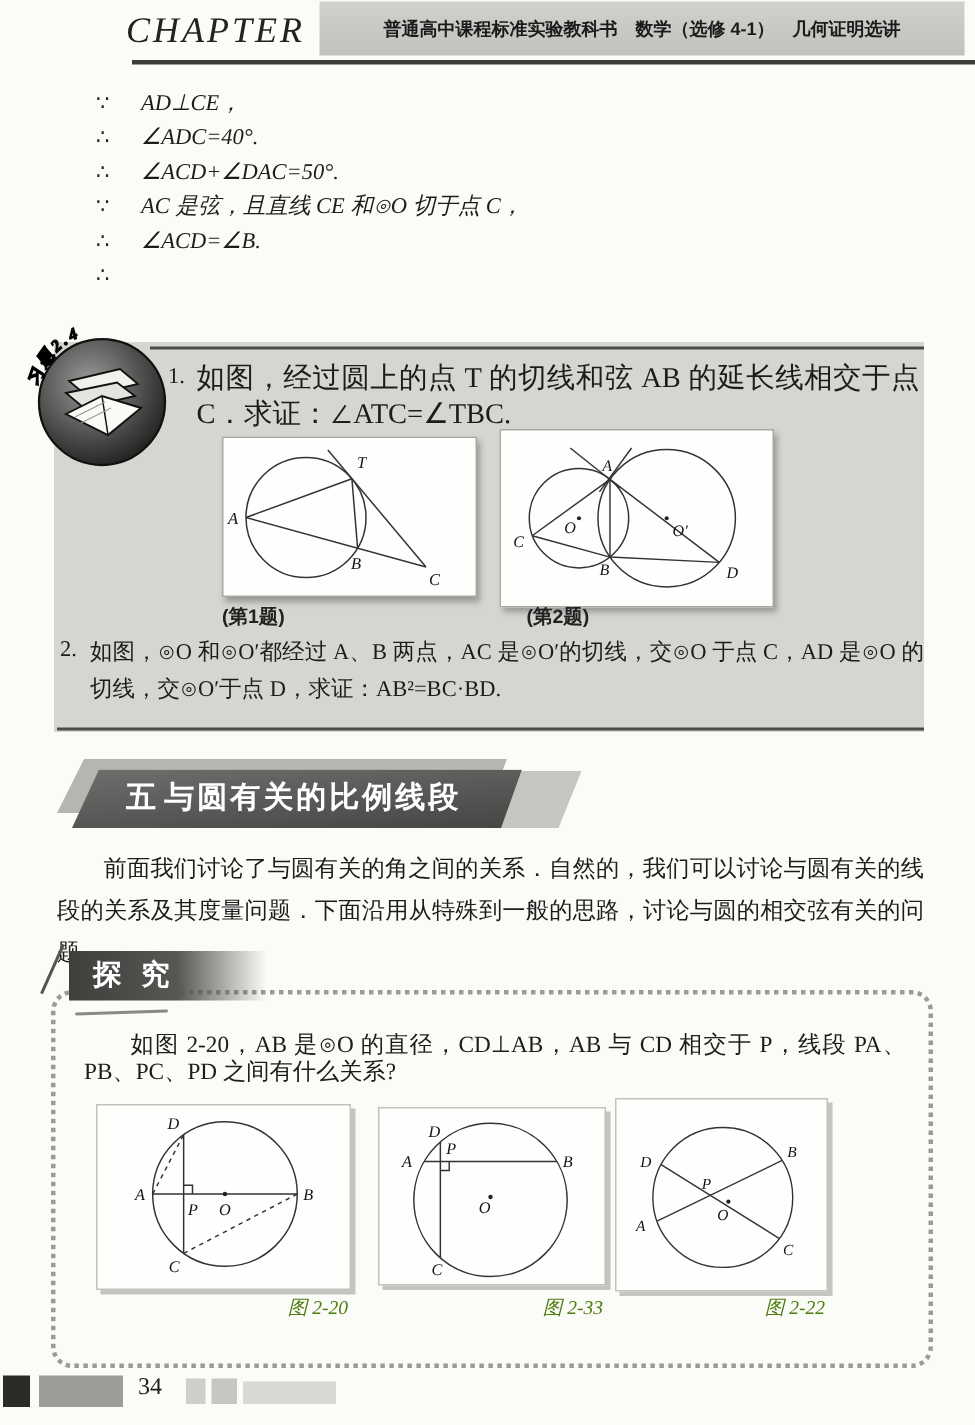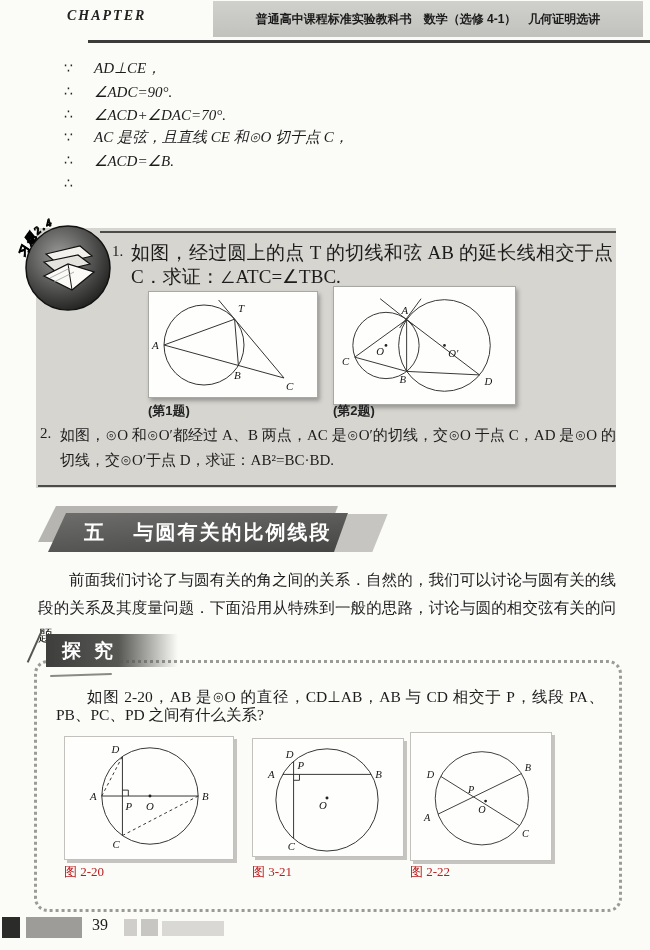--- a/index.html
+++ b/index.html
@@ -1,21 +1,21 @@
 <!DOCTYPE html>
 <html><head>
 <meta charset="utf-8">
 <style>
   html,body{margin:0;padding:0;}
   .page{position:relative;width:650px;height:950px;background:#fbfbf8;overflow:hidden;
         font-family:"Liberation Serif",serif;color:#1c1c1c;}
 
   
-  .chapter{position:absolute;left:67px;top:8px;font-style:italic;font-weight:bold;
-           font-size:14px;letter-spacing:2px;color:#222;}
+  .chapter{position:absolute;left:84px;top:8px;font-style:italic;font-weight:normal;
+           font-size:24px;letter-spacing:2px;color:#222;}
   .header-bar{position:absolute;left:213px;top:1px;width:430px;height:36px;
               background:linear-gradient(#d0d0cc,#c1c1bd);display:flex;align-items:center;
               justify-content:center;font-family:"Liberation Sans",sans-serif;
               font-weight:bold;font-size:12px;color:#1b1b1b;}
   .header-rule{position:absolute;left:88px;top:40px;width:562px;height:3px;background:#3c3c3a;}
 
   
   .proof{position:absolute;left:64px;top:57px;}
   .proof-row{display:flex;height:23px;align-items:center;font-size:15px;}
   .proof-sym{width:30px;font-size:14px;color:#222;font-style:normal;}
@@ -33,34 +33,34 @@
   .p2-num{left:40px;top:425px;}
   .p2-text{position:absolute;left:60px;top:423px;width:556px;font-size:15px;
            line-height:25px;text-align:justify;}
   .fig-card{position:absolute;background:#fefefd;border:1px solid #a8a8a4;
             box-shadow:2px 3px 4px rgba(40,40,40,.35);}
   .fig1-card{left:148px;top:291px;width:168px;height:105px;}
   .fig2-card{left:333px;top:286px;width:181px;height:117px;}
   .fig-cap{position:absolute;font-size:13px;font-weight:bold;
            font-family:"Liberation Sans",sans-serif;color:#222;}
   .cap-fig1{left:148px;top:402px;width:168px;}
-  .cap-fig2{left:333px;top:402px;width:181px;}
+  .cap-fig2{left:351px;top:402px;width:181px;}
 
   
   .banner-back{position:absolute;left:38px;top:506px;width:300px;height:36px;background:#b6b5b1;
                clip-path:polygon(18px 0,100% 0,calc(100% - 14px) 100%,0 100%);}
   .banner-tail{position:absolute;left:340px;top:514px;width:40px;height:38px;background:#c6c5c1;
                transform:skewX(-22deg);}
   .banner-main{position:absolute;left:48px;top:513px;width:300px;height:39px;
                background:linear-gradient(175deg,#6e6e6c,#454543);
                clip-path:polygon(18px 0,100% 0,calc(100% - 14px) 100%,0 100%);
                color:#fff;font-family:"Liberation Sans",sans-serif;font-weight:bold;
                font-size:20px;line-height:39px;padding-left:0;}
   .banner-num{margin-left:36px;letter-spacing:0;}
-  .banner-title{margin-left:24px;letter-spacing:2px;text-align:right;}
+  .banner-title{letter-spacing:2px;text-align:right;}
 
   
   .intro{position:absolute;left:38px;top:566px;width:578px;font-size:15.5px;
          line-height:28px;text-indent:2em;text-align:justify;}
 
   
   .explore-box{position:absolute;left:34px;top:660px;width:582px;height:246px;
                border:3px dotted #9b9b96;border-radius:14px;}
   .explore-label{position:absolute;left:46px;top:634px;height:33px;line-height:33px;
                  padding:0 52px 0 16px;color:#fff;font-weight:bold;font-size:19px;
@@ -70,21 +70,21 @@
                  transform:rotate(24deg);}
   .explore-underline{position:absolute;left:50px;top:674px;width:62px;height:2px;background:#8a8a85;
                  border-radius:2px;transform:rotate(-2deg);}
   .question{position:absolute;left:56px;top:688px;width:548px;font-size:15.5px;
             line-height:18px;text-indent:2em;text-align:justify;}
   .fcard{position:absolute;background:#fefefd;border:1px solid #c2c1bd;
          box-shadow:3px 3px 0 #c5c4c0;}
   .f220{left:64px;top:736px;width:168px;height:122px;}
   .f221{left:252px;top:738px;width:150px;height:117px;}
   .f222{left:410px;top:732px;width:140px;height:127px;}
-  .fcap{position:absolute;font-size:13px;text-align:left;color:#b91c1c;}
+  .fcap{position:absolute;font-size:13px;text-align:right;color:#4d7c0f;font-style:italic;}
   .cap220{left:64px;top:863px;width:168px;}
   .cap221{left:252px;top:863px;width:150px;}
   .cap222{left:410px;top:863px;width:140px;}
 
   
   .f-black{position:absolute;left:2px;top:917px;width:18px;height:21px;background:#2b2b29;}
   .f-gray{position:absolute;left:26px;top:917px;width:56px;height:21px;background:#9d9c98;}
   .page-num{position:absolute;left:92px;top:916px;font-size:16px;}
   .f-fade1{position:absolute;left:124px;top:919px;width:13px;height:17px;background:#cfceca;}
   .f-fade2{position:absolute;left:141px;top:919px;width:17px;height:17px;background:#c7c6c2;}
@@ -104,25 +104,25 @@
   <div class="header-bar">普通高中课程标准实验教科书　数学（选修 4-1）　几何证明选讲</div>
   <div class="header-rule"></div>
 
   <div class="proof">
     <div class="proof-row">
       <span class="proof-sym">∵</span>
       <span class="proof-text">AD⊥CE，</span>
     </div>
     <div class="proof-row">
       <span class="proof-sym">∴</span>
-      <span class="proof-text">∠ADC=90°.</span>
-    </div>
-    <div class="proof-row">
-      <span class="proof-sym">∴</span>
-      <span class="proof-text">∠ACD+∠DAC=70°.</span>
+      <span class="proof-text">∠ADC=40°.</span>
+    </div>
+    <div class="proof-row">
+      <span class="proof-sym">∴</span>
+      <span class="proof-text">∠ACD+∠DAC=50°.</span>
     </div>
     <div class="proof-row">
       <span class="proof-sym">∵</span>
       <span class="proof-text">AC 是弦，且直线 CE 和⊙O 切于点 C，</span>
     </div>
     <div class="proof-row">
       <span class="proof-sym">∴</span>
       <span class="proof-text">∠ACD=∠B.</span>
     </div>
     <div class="proof-row">
@@ -242,38 +242,38 @@
       <path class="ln" d="M46,36 V42 H40"></path>
       <circle cx="74" cy="60" r="1.5" fill="#222"></circle>
       <text x="32" y="19">D</text>
       <text x="14" y="40">A</text>
       <text x="44" y="31">P</text>
       <text x="123" y="40">B</text>
       <text x="34" y="113">C</text>
       <text x="66" y="71">O</text>
     </svg>
   </div>
-  <div class="fcap cap221">图 3-21</div>
+  <div class="fcap cap221">图 2-33</div>
 
   <div class="fcard f222">
     <svg width="138" height="125" viewBox="0 0 148 122">
       <circle class="ln" cx="76" cy="64" r="50"></circle>
       <path class="ln" d="M29,81 L118.4,37.5"></path>
       <path class="ln" d="M31.9,40.5 L116.5,93.4"></path>
       <circle cx="80" cy="67" r="1.5" fill="#222"></circle>
       <text x="17" y="42">D</text>
       <text x="14" y="88">A</text>
       <text x="61" y="58">P</text>
       <text x="72" y="80">O</text>
       <text x="122" y="35">B</text>
       <text x="119" y="105">C</text>
     </svg>
   </div>
   <div class="fcap cap222">图 2-22</div>
 
   <div class="f-black"></div>
   <div class="f-gray"></div>
-  <div class="page-num">39</div>
+  <div class="page-num">34</div>
   <div class="f-fade1"></div>
   <div class="f-fade2"></div>
   <div class="f-fade3"></div>
 
 </div>
 
 </body></html>

